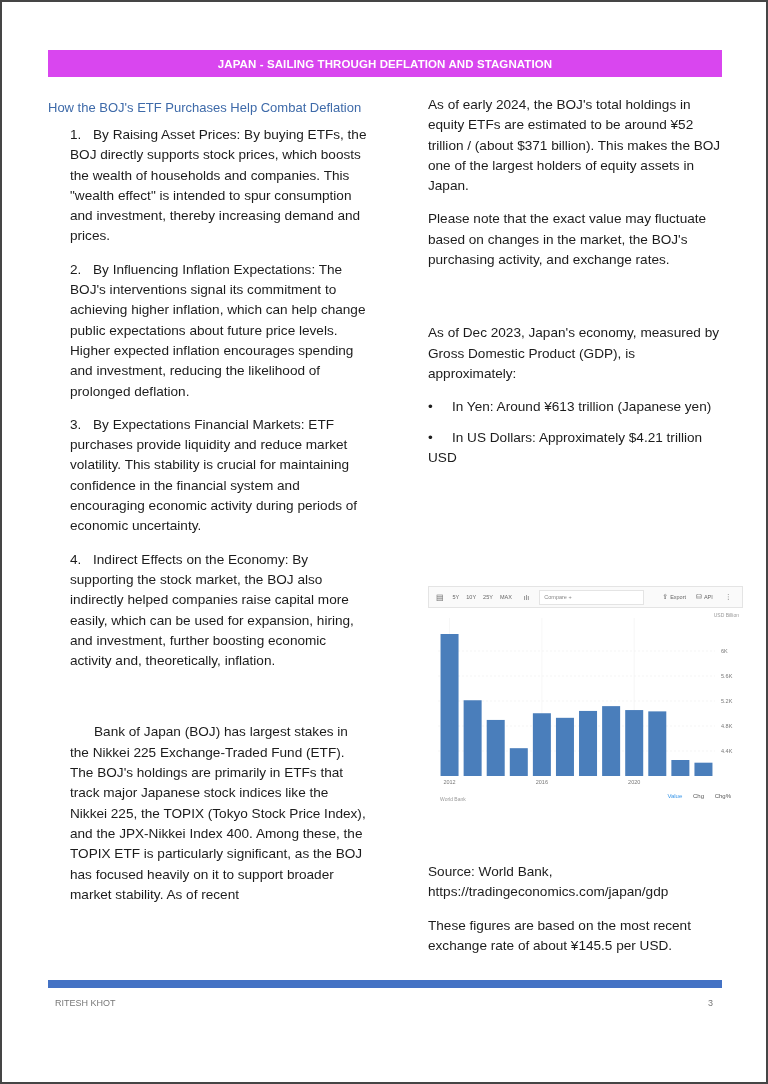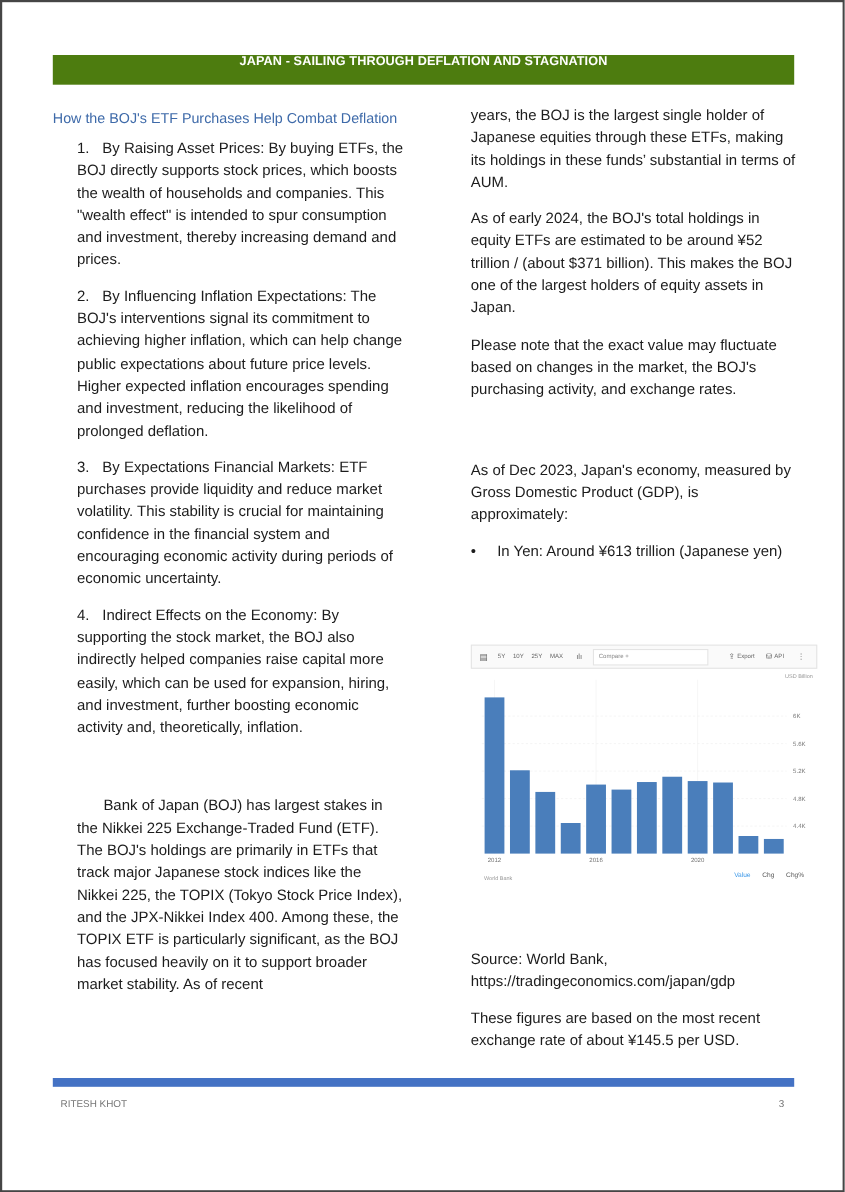--- a/index.html
+++ b/index.html
@@ -8,22 +8,22 @@
     background: #ffffff;
     font-family: "Liberation Sans", "DejaVu Sans", sans-serif;
     color: #1a1a1a;
   }
   .page-frame {
     position: absolute; left: 0; top: 0; width: 764px; height: 1080px;
     border: 2px solid #454545; background: #fff;
   }
   .header-bar {
     position: absolute; left: 48px; top: 50px; width: 674px; height: 27px;
-    background: #4d7c0f; color: #fff; font-weight: bold; font-size: 11.5px;
-    display: flex; align-items: flex-start; justify-content: center; letter-spacing: 0.1px;
+    background: #d946ef; color: #fff; font-weight: bold; font-size: 11.5px;
+    display: flex; align-items: center; justify-content: center; letter-spacing: 0.1px;
   }
   .col { position: absolute; font-size: 13.6px; line-height: 20.3px; color: #1c1c1c; }
   .col-left { left: 48px; top: 95px; width: 320px; }
   .col-right { left: 406px; top: 95px; width: 320px; }
   h2.section {
     font-weight: normal; color: #3e6aa9; font-size: 13px; line-height: 26px; margin: 0;
   }
   .ol-item { margin-left: 22px; margin-bottom: 13px; }
   .ol-item .num { display: inline-block; width: 23px; }
   p.body { margin: 0 0 13px 22px; }
@@ -79,27 +79,29 @@
   </div>
   <div class="ol-item">
     <span class="num">4.</span><span>Indirect Effects on the Economy: By supporting the stock market, the BOJ also indirectly helped companies raise capital more easily, which can be used for expansion, hiring, and investment, further boosting economic activity and, theoretically, inflation.</span>
   </div>
   <div style="height:34px"></div>
   <div style="height:4px"></div>
   <p class="body indent">Bank of Japan (BOJ) has largest stakes in the Nikkei 225 Exchange-Traded Fund (ETF). The BOJ's holdings are primarily in ETFs that track major Japanese stock indices like the Nikkei 225, the TOPIX (Tokyo Stock Price Index), and the JPX-Nikkei Index 400. Among these, the TOPIX ETF is particularly significant, as the BOJ has focused heavily on it to support broader market stability. As of recent</p>
 </div>
 
 <div class="col col-right">
-  <p class="body">years, the BOJ is the largest single holder of Japanese equities through these ETFs, making its holdings in these funds’ substantial in terms of AUM.</p>
   <p class="body">As of early 2024, the BOJ's total holdings in equity ETFs are estimated to be around ¥52 trillion / (about $371 billion). This makes the BOJ one of the largest holders of equity assets in Japan.</p>
   <p class="body">Please note that the exact value may fluctuate based on changes in the market, the BOJ's purchasing activity, and exchange rates.</p>
   <div style="height:38px"></div>
   <p class="body" style="margin-top:2px">As of Dec 2023, Japan's economy, measured by Gross Domestic Product (GDP), is approximately:</p>
   <div class="bullet">
     <span class="dot">•</span><span>In Yen: Around ¥613 trillion (Japanese yen)</span>
+  </div>
+  <div class="bullet">
+    <span class="dot">•</span><span>In US Dollars: Approximately $4.21 trillion USD</span>
   </div>
 </div>
 
 <div class="chart-wrap">
   <div class="chart-toolbar">
     <span style="font-size:8px">▤</span>
     <span style="margin-left:9px">5Y</span>
     <span>10Y</span>
     <span>25Y</span>
     <span>MAX</span>

